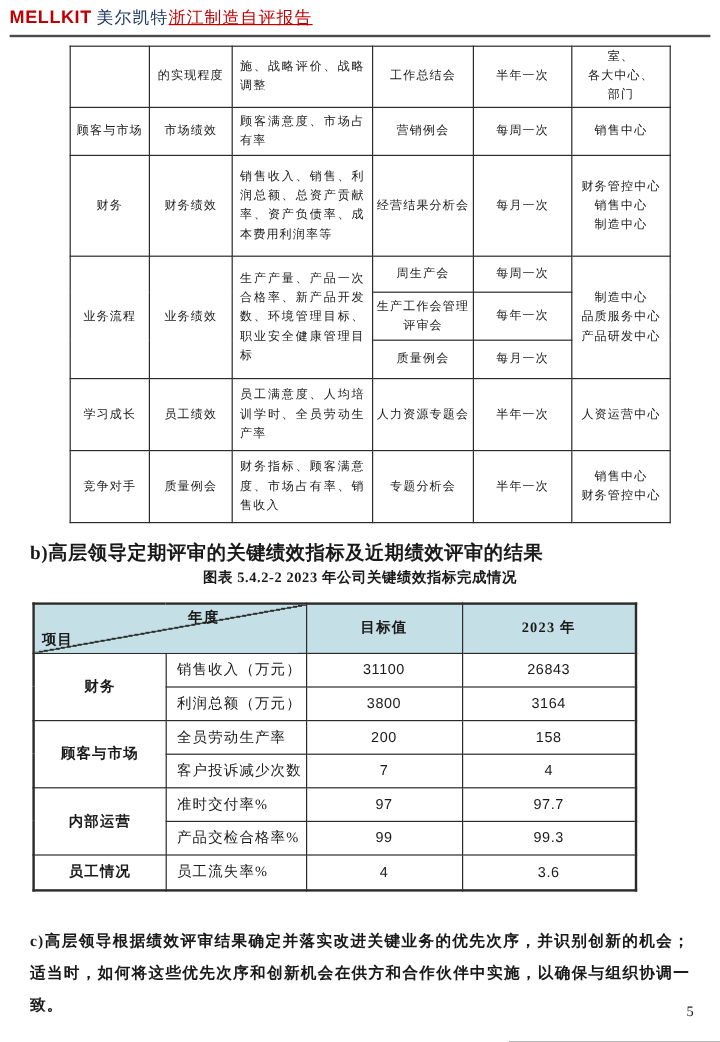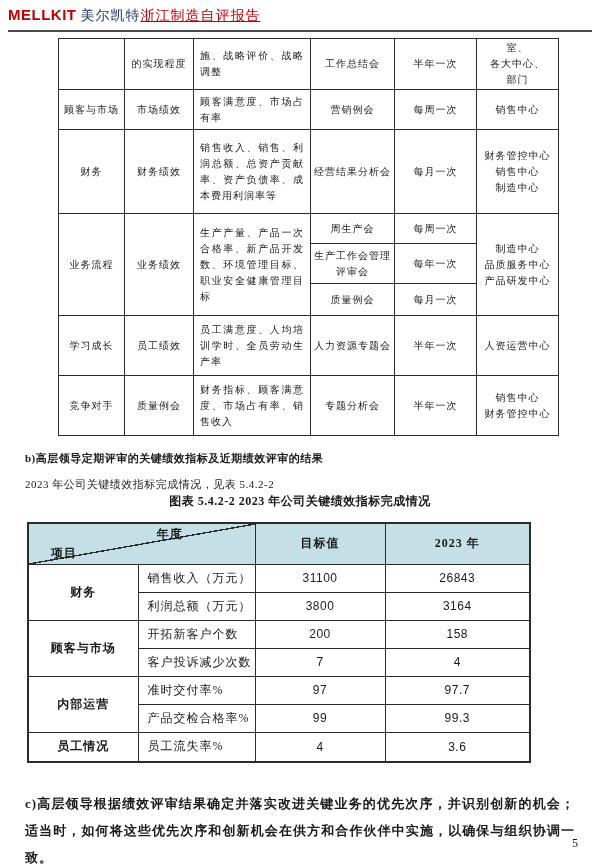--- a/index.html
+++ b/index.html
@@ -38,21 +38,21 @@
     text-align:center;vertical-align:middle;
     line-height:16px;padding:1px 2px;
     word-break:break-all;
   }
   .t1 .jl{text-align:justify;text-align-last:left;padding:1px 6px;}
   .ml{white-space:pre-line;}
   .h48{height:48px}.h40{height:40px}.h84{height:84px}
   .h30{height:30px}.h32{height:32px}.h60{height:60px}
 
   
-  .para{margin:0 25px;font-size:11px;letter-spacing:.5px;}
+  .para{margin:0 25px;font-size:16px;letter-spacing:.5px;}
   .para-b{margin-top:15px;font-weight:bold;}
   .para-b2{margin-top:11px;}
   .caption{margin-top:1px;text-align:center;font-weight:bold;font-size:12px;letter-spacing:.5px;}
   .para-c{
     margin-top:27px;font-weight:bold;font-size:13px;
     line-height:27px;letter-spacing:1px;
     text-align:justify;word-break:break-all;
   }
 
   
@@ -75,21 +75,21 @@
     position:relative;padding:0;
     background:
       linear-gradient(to bottom right,
         transparent calc(50% - .7px),
         #2b2b2b calc(50% - .7px),
         #2b2b2b calc(50% + .7px),
         transparent calc(50% + .7px)),
       var(--header-blue,#c4dfe6);
   }
   .diag-top{position:absolute;top:2px;left:0;width:100%;text-align:center;padding-left:56px;box-sizing:border-box;}
-  .diag-bottom{position:absolute;bottom:2px;left:22px;}
+  .diag-bottom{position:absolute;bottom:2px;left:6px;}
 
   
   .page-number{
     position:absolute;right:22px;bottom:17px;
     font-size:12px;letter-spacing:0;
   }
 </style>
 </head>
 <body>
 
@@ -172,21 +172,20 @@
         <td class="jl">财务指标、顾客满意度、市场占有率、销售收入</td>
         <td>专题分析会</td>
         <td>半年一次</td>
         <td class="ml">销售中心
 财务管控中心</td>
       </tr>
     </tbody>
       </table>
 
     <p class="para para-b">b)高层领导定期评审的关键绩效指标及近期绩效评审的结果</p>
-    <p class="para para-b2">2023 年公司关键绩效指标完成情况，见表 5.4.2-2</p>
     <p class="caption">图表 5.4.2-2 2023 年公司关键绩效指标完成情况</p>
 
     <table class="t2">
       <colgroup>
         <col style="width:110px">
           <col style="width:117px">
           <col style="width:130px">
           <col style="width:145px">
       </colgroup>
       <tbody>
@@ -204,21 +203,21 @@
         <td class="num">31100</td>
         <td class="num">26843</td>
       </tr>
       <tr class="r28">
         <td class="ind">利润总额（万元）</td>
         <td class="num">3800</td>
         <td class="num">3164</td>
       </tr>
       <tr class="r28">
         <td rowspan="2" class="cat">顾客与市场</td>
-        <td class="ind">开拓新客户个数</td>
+        <td class="ind">全员劳动生产率</td>
         <td class="num">200</td>
         <td class="num">158</td>
       </tr>
       <tr class="r28">
         <td class="ind">客户投诉减少次数</td>
         <td class="num">7</td>
         <td class="num">4</td>
       </tr>
       <tr class="r28">
         <td rowspan="2" class="cat">内部运营</td>

